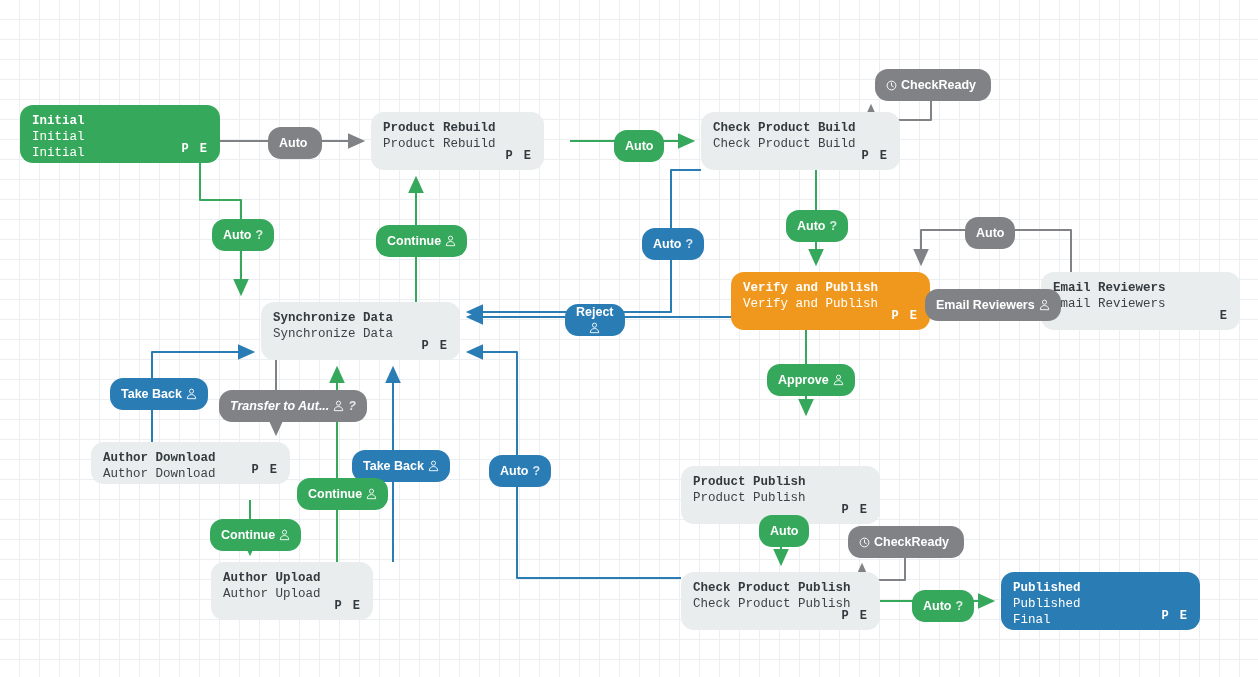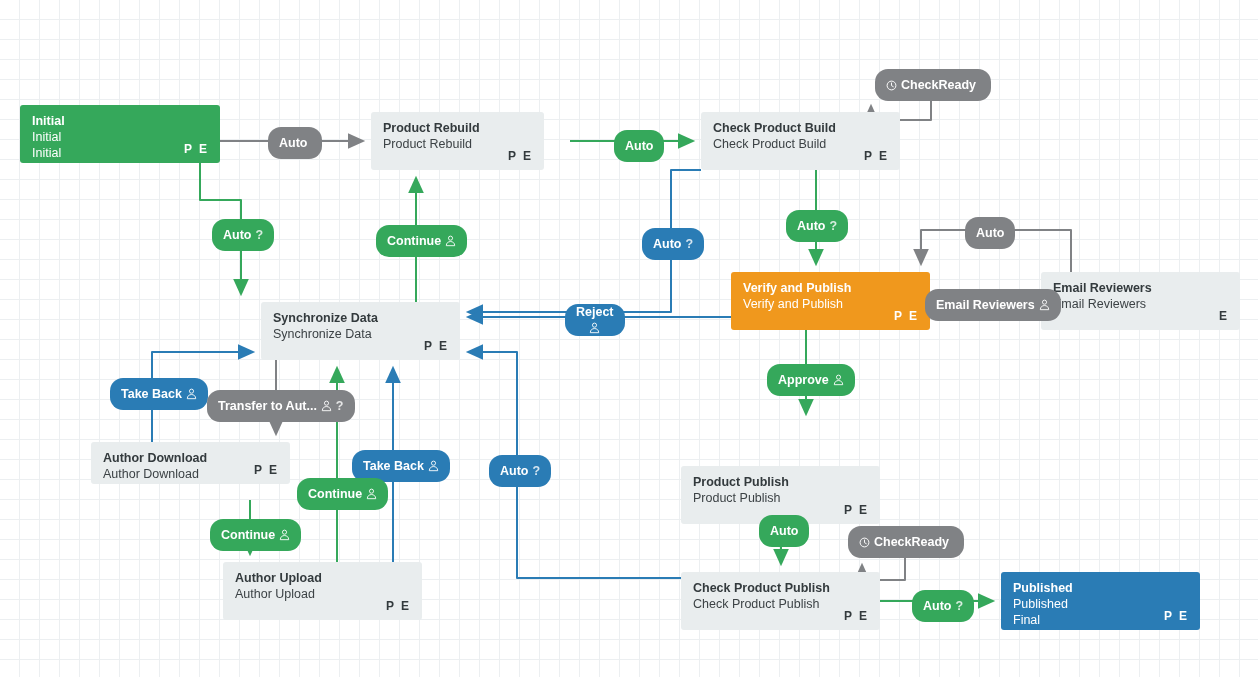--- a/index.html
+++ b/index.html
@@ -13,23 +13,24 @@
     background-color:#ffffff;
     background-image:
       linear-gradient(to right, #eceff1 1px, transparent 1px),
       linear-gradient(to bottom, #eceff1 1px, transparent 1px);
     background-size:20px 20px;
     background-position:-1px -1px;
   }
   svg.edges{position:absolute;left:0;top:0;width:1258px;height:677px;pointer-events:none;}
 
   .node{
-    position:absolute;border-radius:3px;box-sizing:border-box;
+    position:absolute;border-radius:13px;box-sizing:border-box;
     background:#e9edee;
     padding:9px 12px 4px 12px;
+    font-family:Liberation Mono, monospace;
   }
   .node .n-title{
     font-size:12.5px;font-weight:bold;color:#333a3d;line-height:15px;
     white-space:nowrap;overflow:hidden;
   }
   .node .n-sub{
     font-size:12.5px;font-weight:normal;color:#3c4245;line-height:16px;
     white-space:nowrap;overflow:hidden;
   }
   .node .n-sub2{
@@ -157,21 +158,21 @@
     <div class="n-sub">Synchronize Data</div>
     <div class="n-flags">P E</div>
   </div>
 
   <div class="node" style="left:91px;top:442px;width:199px;height:42px;">
     <div class="n-title">Author Download</div>
     <div class="n-sub">Author Download</div>
     <div class="n-flags">P E</div>
   </div>
 
-  <div class="node" style="left:211px;top:562px;width:199px;height:58px;margin-left:12px;">
+  <div class="node" style="left:211px;top:562px;width:162px;height:58px;">
     <div class="n-title">Author Upload</div>
     <div class="n-sub">Author Upload</div>
     <div class="n-flags">P E</div>
   </div>
 
   <div class="node" style="left:681px;top:422px;width:199px;height:58px;margin-top:44px;">
     <div class="n-title">Product Publish</div>
     <div class="n-sub">Product Publish</div>
     <div class="n-flags">P E</div>
   </div>
@@ -271,21 +272,21 @@
   <div class="badge b-blue" style="left:110px;top:378px;">
     <span class="lbl">Take Back</span>
     <span>
       <svg width="11" height="12" viewBox="0 0 16 17">
           <circle cx="8" cy="4.4" r="3" fill="none" stroke="#ffffff" stroke-width="1.3"></circle>
           <path d="M1.9 15.3 C1.9 11.4 4.6 9.3 8 9.3 C11.4 9.3 14.1 11.4 14.1 15.3 Z" fill="none" stroke="#ffffff" stroke-width="1.3" stroke-linejoin="round"></path>
         </svg>
     </span>
   </div>
 
-  <div class="badge b-gray" style="left:207px;top:390px;">
+  <div class="badge b-gray" style="left:219px;top:390px;font-style:italic;">
     <span class="lbl">Transfer to Aut...</span>
     <span>
       <svg width="11" height="12" viewBox="0 0 16 17">
           <circle cx="8" cy="4.4" r="3" fill="none" stroke="#ffffff" stroke-width="1.3"></circle>
           <path d="M1.9 15.3 C1.9 11.4 4.6 9.3 8 9.3 C11.4 9.3 14.1 11.4 14.1 15.3 Z" fill="none" stroke="#ffffff" stroke-width="1.3" stroke-linejoin="round"></path>
         </svg>
     </span>
     <span class="q">?</span>
   </div>
 

